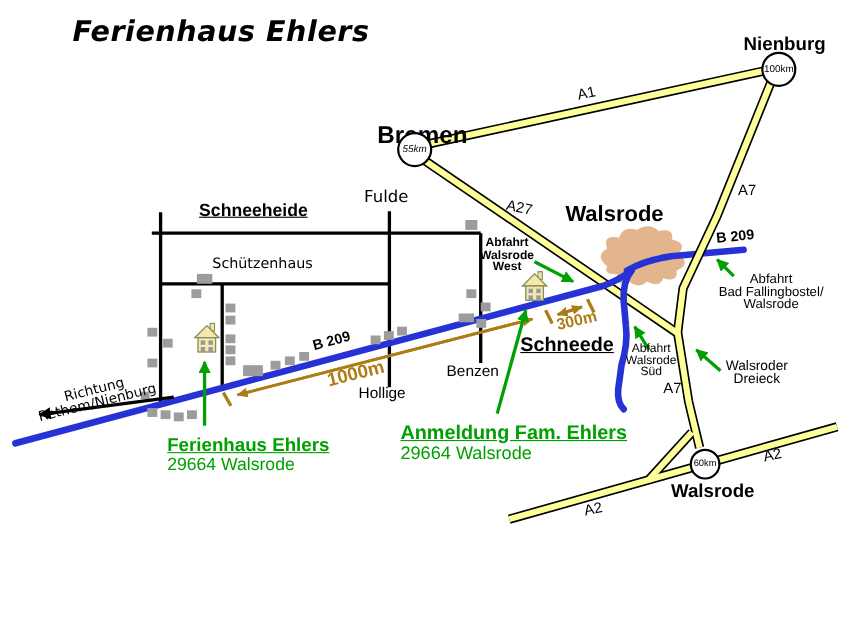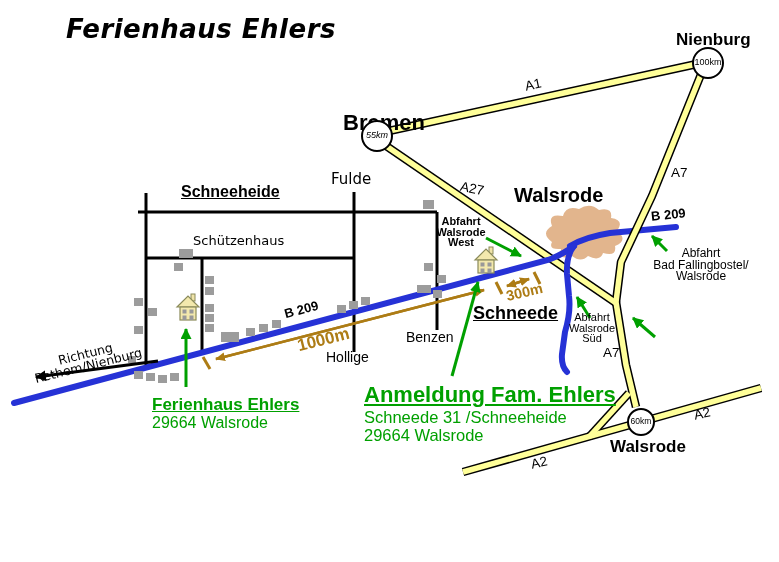--- a/index.html
+++ b/index.html
@@ -188,32 +188,35 @@
   <div class="lbl ctr" style="left:561px;top:312px;width:62px;font-size:11px;line-height:10.5px;">
     <span class="blk">Abfahrt</span>
     <span class="blk">Walsrode</span>
     <span class="blk">Süd</span>
   </div>
   <div class="lbl ctr" style="left:642px;top:248px;width:118px;font-size:12px;line-height:11.5px;">
     <span class="blk">Abfahrt</span>
     <span class="blk">Bad Fallingbostel/</span>
     <span class="blk">Walsrode</span>
   </div>
+  <div class="lbl ctr" style="left:648px;top:326px;width:80px;font-size:12.5px;line-height:12px;">
+    <span class="blk">Walsroder</span>
+    <span class="blk">Dreieck</span>
+  </div>
 
   <div class="lbl hand ctr" style="left:27px;top:348px;width:120px;font-size:12.5px;line-height:12px;transform:rotate(-14deg);">
     <span class="blk">Richtung</span>
     <span class="blk">Rethem/Nienburg</span>
   </div>
 
   <div class="lbl b brown" style="left:297px;top:331px;font-size:17px;transform:rotate(-14deg);">1000m</div>
   <div class="lbl b brown" style="left:506px;top:285px;font-size:14.5px;transform:rotate(-13deg);">300m</div>
 
   <div class="lbl green" style="left:152px;top:395px;">
     <div class="b u addr-line" style="font-size:17px;">Ferienhaus Ehlers</div>
     <div class="addr-line" style="font-size:16px;">29664 Walsrode</div>
   </div>
   <div class="lbl green" style="left:364px;top:383px;">
-    <div class="b u addr-line" style="font-size:22px;">Anmeldung Fam. Ehlers</div>
-    <div class="addr-line" style="font-size:16.5px;">Schneede 31 /Schneeheide</div>
+    <div class="b u addr-line" style="font-size:18px;">Anmeldung Fam. Ehlers</div>
     <div class="addr-line" style="font-size:16.5px;">29664 Walsrode</div>
   </div>
 
 </div>
 
 </body></html>

